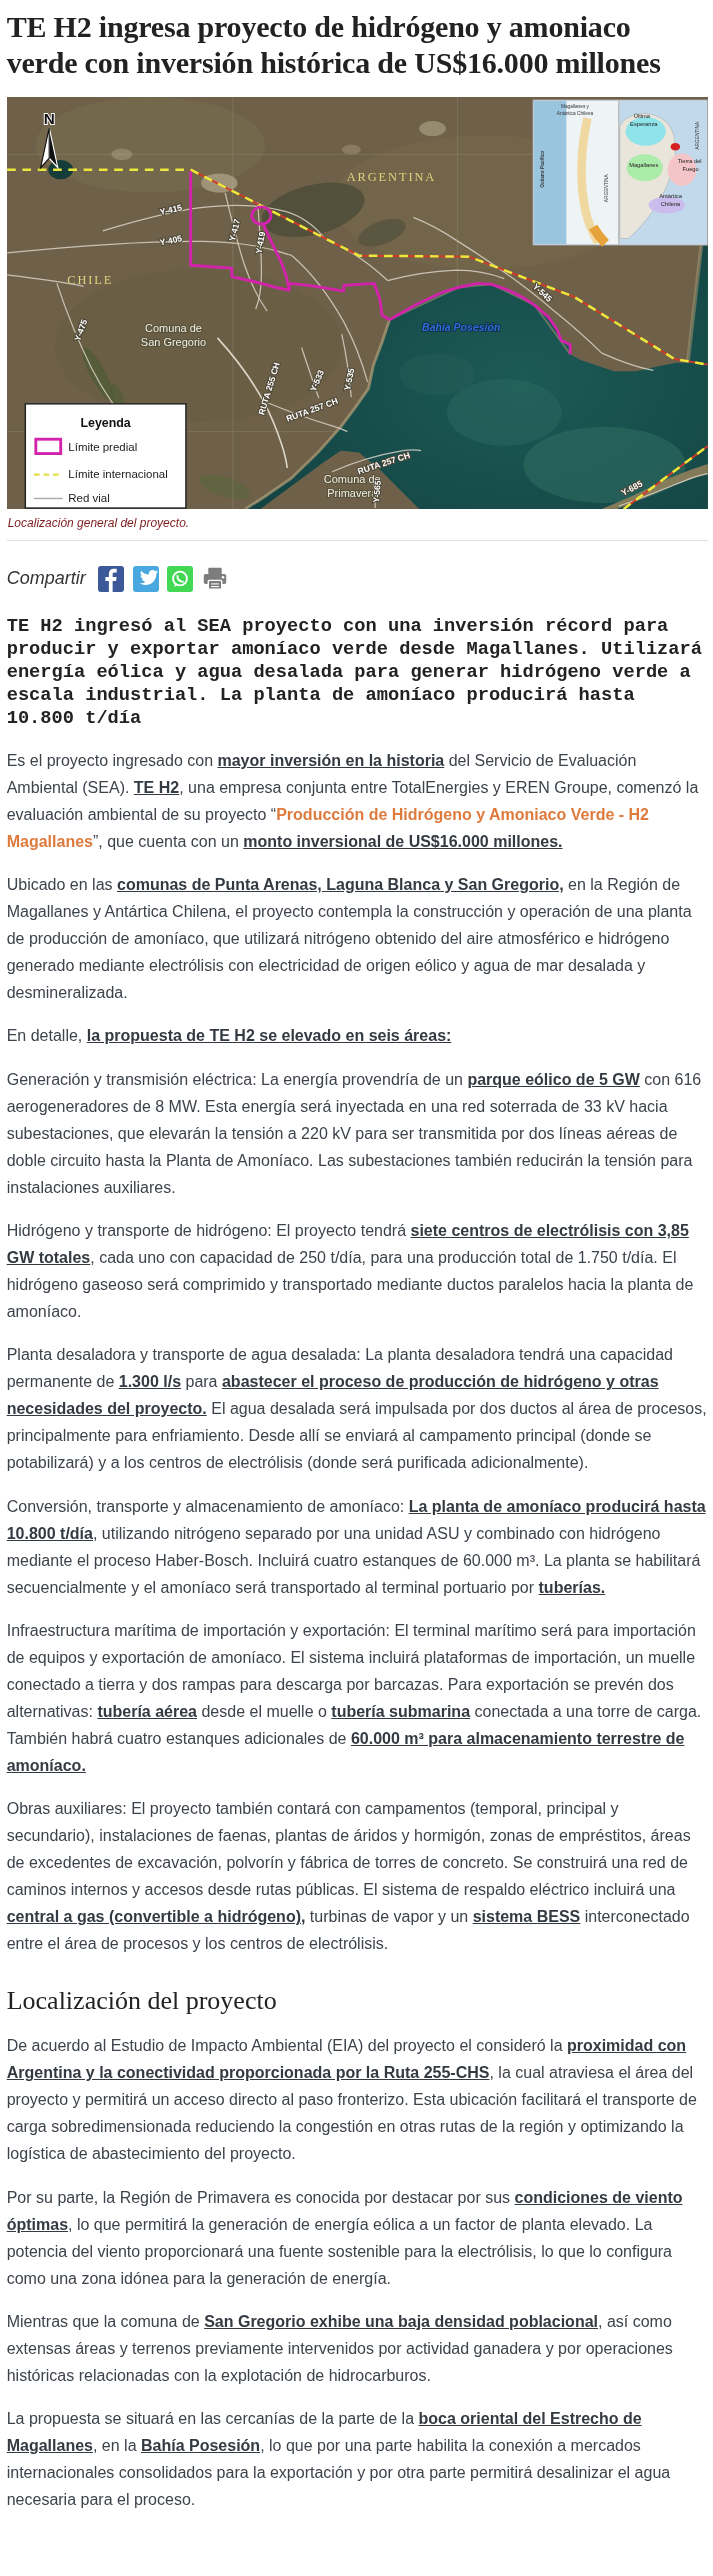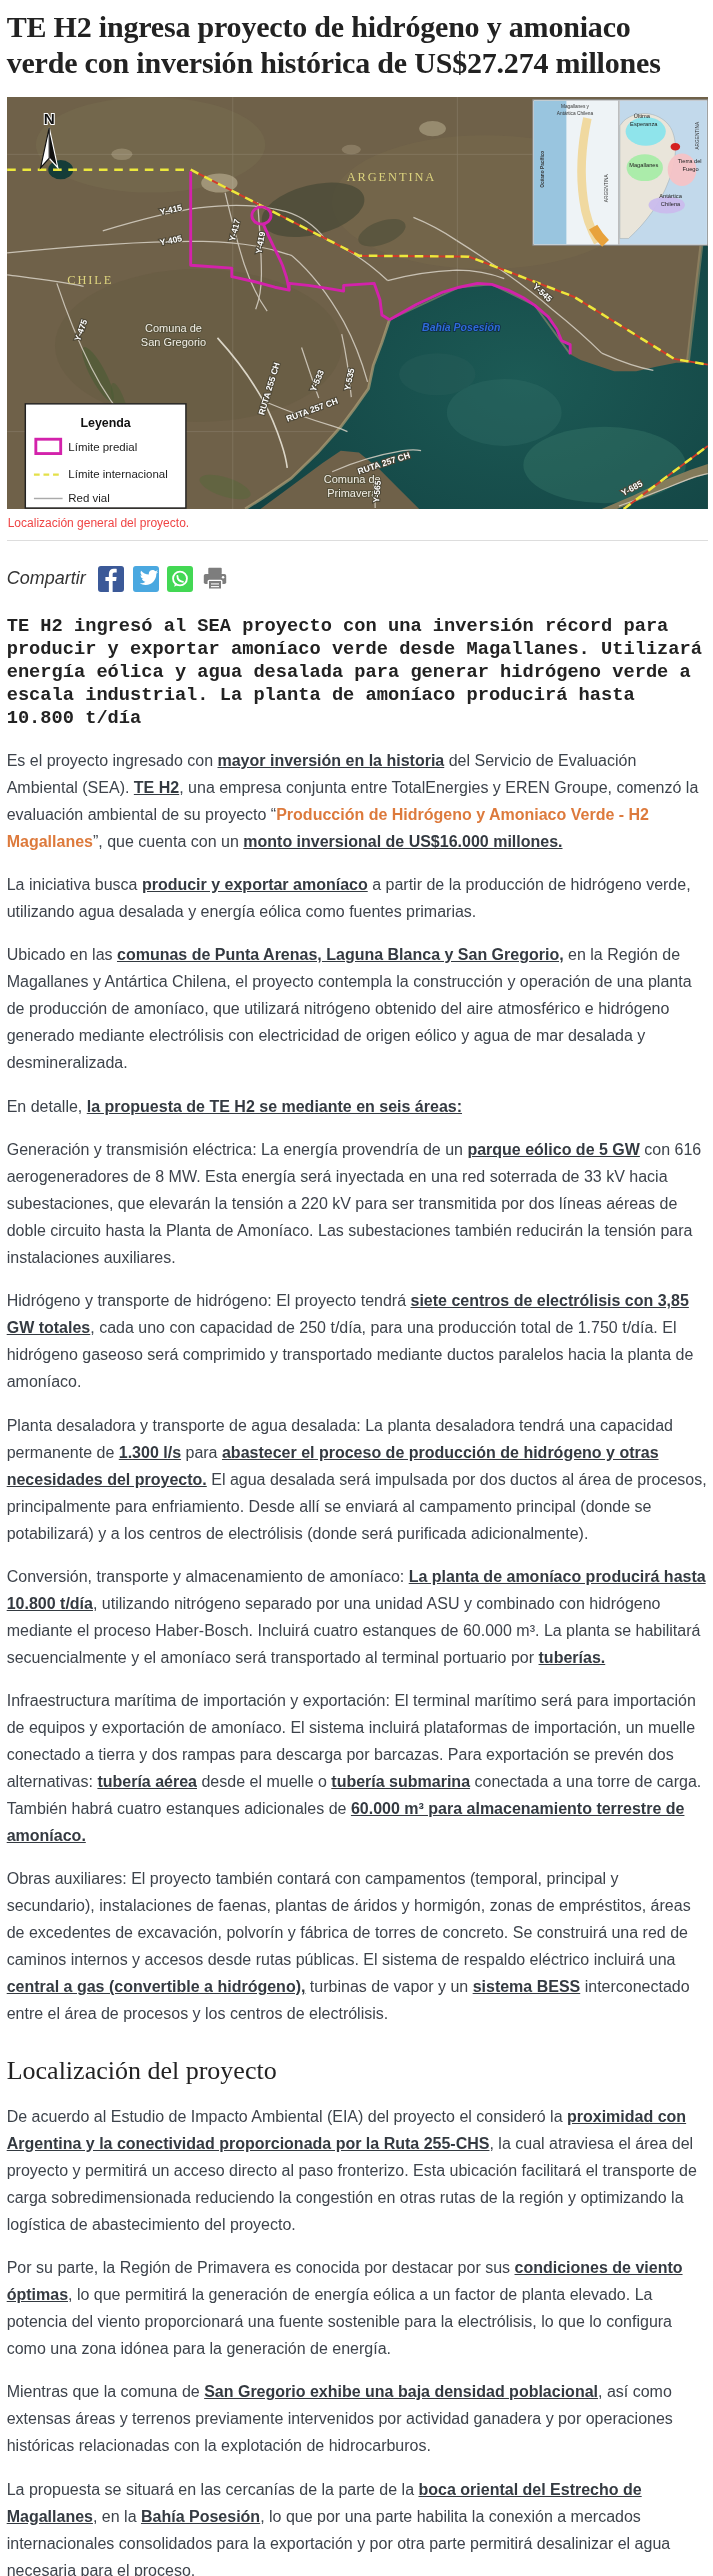--- a/index.html
+++ b/index.html
@@ -1,21 +1,21 @@
 <!DOCTYPE html>
 <html><head>
 <meta charset="utf-8">
 <style>
   html,body{margin:0;padding:0;background:#ffffff;}
   body{width:714px;font-family:"Liberation Sans",sans-serif;color:#3d434b;}
   .wrap{padding:5.7px 5.7px 29px 6.7px;width:701px;}
   h1.title{font-family:"Liberation Serif",serif;font-weight:bold;font-size:30px;line-height:1.18;color:#222;margin:3.8px 0 17px 0;letter-spacing:-0.2px;}
   figure{margin:7.7px 0 0 0;}
   .map-svg{display:block;width:701px;height:412px;background:#6f6149;}
-  figcaption{font-size:12px;color:#ef4444;margin:6.7px 0 9.6px 1px;}
+  figcaption{font-style:italic;font-size:12px;color:#7f1d1d;margin:6.7px 0 9.6px 1px;}
   hr.sep{border:none;border-top:1px solid #ddd;margin:5.7px 0 0 0;}
   .share-row{display:flex;align-items:center;gap:8.6px;margin:25px 0 9.6px 0;}
   .share-label{font-style:italic;font-size:18px;color:#333;margin-right:3.8px;}
   .share-btn{width:26px;height:26px;border-radius:2.9px;display:inline-flex;align-items:center;justify-content:center;cursor:pointer;}
   .lead{font-family:Liberation Mono, monospace;font-weight:bold;font-size:18.7px;line-height:1.24;color:#222;margin:23px 0 9.6px 0;}
   .para{font-size:16px;line-height:27px;margin:16.3px 0;color:#3d434b;}
   .para b{color:#343a41;text-decoration:underline;}
   a.article-link{color:#dd7a3c;font-weight:bold;text-decoration:none;}
   h2.subhead{font-family:"Liberation Serif",serif;font-weight:normal;font-size:26px;color:#222;margin:29px 0 5.7px 0;}
   svg text{font-family:"Liberation Sans",sans-serif;}
@@ -26,21 +26,21 @@
   .legend-title{font-size:13px;font-weight:bold;fill:#111;}
   .legend-item{font-size:12px;fill:#222;}
   .inset-txt{fill:#222;font-size:6px;}
   .inset-txt-sm{fill:#333;font-size:5px;}
 </style>
 </head>
 <body>
 
 <div class="wrap">
 
-  <h1 class="title">TE H2 ingresa proyecto de hidrógeno y amoniaco verde con inversión histórica de US$27.274 millones</h1>
+  <h1 class="title">TE H2 ingresa proyecto de hidrógeno y amoniaco verde con inversión histórica de US$16.000 millones</h1>
 
   <figure>
     <svg class="map-svg" viewBox="0 0 733 431">
       <defs>
         <radialGradient id="wat" cx="60%" cy="60%" r="80%">
           <stop offset="0%" stop-color="#1c5a55"></stop>
           <stop offset="100%" stop-color="#113f40"></stop>
         </radialGradient>
       </defs>
 
@@ -221,23 +221,22 @@
         <line x1="10" y1="19" x2="19" y2="19" stroke="#fff" stroke-width="1.2"></line>
         <line x1="10" y1="22" x2="19" y2="22" stroke="#fff" stroke-width="1.2"></line>
       </svg>
     </span>
   </div>
 
   <p class="lead">TE H2 ingresó al SEA proyecto con una inversión récord para producir y exportar amoníaco verde desde Magallanes. Utilizará energía eólica y agua desalada para generar hidrógeno verde a escala industrial. La planta de amoníaco producirá hasta 10.800 t/día</p>
 
   <div>
       <p class="para"><span>Es el proyecto ingresado con </span><b>mayor inversión en la historia</b><span> del Servicio de Evaluación Ambiental (SEA). </span><b>TE H2</b><span>, una empresa conjunta entre TotalEnergies y EREN Groupe, comenzó la evaluación ambiental de su proyecto “</span><a class="article-link" href="#">Producción de Hidrógeno y Amoniaco Verde - H2 Magallanes</a><span>”, que cuenta con un </span><b>monto inversional de US$16.000 millones.</b></p>
-      <p class="para"><span>La iniciativa busca </span><b>producir y exportar amoníaco</b><span> a partir de la producción de hidrógeno verde, utilizando agua desalada y energía eólica como fuentes primarias.</span></p>
       <p class="para"><span>Ubicado en las </span><b>comunas de Punta Arenas, Laguna Blanca y San Gregorio,</b><span> en la Región de Magallanes y Antártica Chilena, el proyecto contempla la construcción y operación de una planta de producción de amoníaco, que utilizará nitrógeno obtenido del aire atmosférico e hidrógeno generado mediante electrólisis con electricidad de origen eólico y agua de mar desalada y desmineralizada.</span></p>
-      <p class="para"><span>En detalle, </span><b>la propuesta de TE H2 se mediante en seis áreas:</b></p>
+      <p class="para"><span>En detalle, </span><b>la propuesta de TE H2 se elevado en seis áreas:</b></p>
       <p class="para"><span>Generación y transmisión eléctrica: La energía provendría de un </span><b>parque eólico de 5 GW</b><span> con 616 aerogeneradores de 8 MW. Esta energía será inyectada en una red soterrada de 33 kV hacia subestaciones, que elevarán la tensión a 220 kV para ser transmitida por dos líneas aéreas de doble circuito hasta la Planta de Amoníaco. Las subestaciones también reducirán la tensión para instalaciones auxiliares.</span></p>
       <p class="para"><span>Hidrógeno y transporte de hidrógeno: El proyecto tendrá </span><b>siete centros de electrólisis con 3,85 GW totales</b><span>, cada uno con capacidad de 250 t/día, para una producción total de 1.750 t/día. El hidrógeno gaseoso será comprimido y transportado mediante ductos paralelos hacia la planta de amoníaco.</span></p>
       <p class="para"><span>Planta desaladora y transporte de agua desalada: La planta desaladora tendrá una capacidad permanente de </span><b>1.300 l/s</b><span> para </span><b>abastecer el proceso de producción de hidrógeno y otras necesidades del proyecto.</b><span> El agua desalada será impulsada por dos ductos al área de procesos, principalmente para enfriamiento. Desde allí se enviará al campamento principal (donde se potabilizará) y a los centros de electrólisis (donde será purificada adicionalmente).</span></p>
       <p class="para"><span>Conversión, transporte y almacenamiento de amoníaco: </span><b>La planta de amoníaco producirá hasta 10.800 t/día</b><span>, utilizando nitrógeno separado por una unidad ASU y combinado con hidrógeno mediante el proceso Haber-Bosch. Incluirá cuatro estanques de 60.000 m³. La planta se habilitará secuencialmente y el amoníaco será transportado al terminal portuario por </span><b>tuberías.</b></p>
       <p class="para"><span>Infraestructura marítima de importación y exportación: El terminal marítimo será para importación de equipos y exportación de amoníaco. El sistema incluirá plataformas de importación, un muelle conectado a tierra y dos rampas para descarga por barcazas. Para exportación se prevén dos alternativas: </span><b>tubería aérea</b><span> desde el muelle o </span><b>tubería submarina</b><span> conectada a una torre de carga. También habrá cuatro estanques adicionales de </span><b>60.000 m³ para almacenamiento terrestre de amoníaco.</b></p>
       <p class="para"><span>Obras auxiliares: El proyecto también contará con campamentos (temporal, principal y secundario), instalaciones de faenas, plantas de áridos y hormigón, zonas de empréstitos, áreas de excedentes de excavación, polvorín y fábrica de torres de concreto. Se construirá una red de caminos internos y accesos desde rutas públicas. El sistema de respaldo eléctrico incluirá una </span><b>central a gas (convertible a hidrógeno),</b><span> turbinas de vapor y un </span><b>sistema BESS</b><span> interconectado entre el área de procesos y los centros de electrólisis.</span></p>
     </div>
 
   <h2 class="subhead">Localización del proyecto</h2>
 

